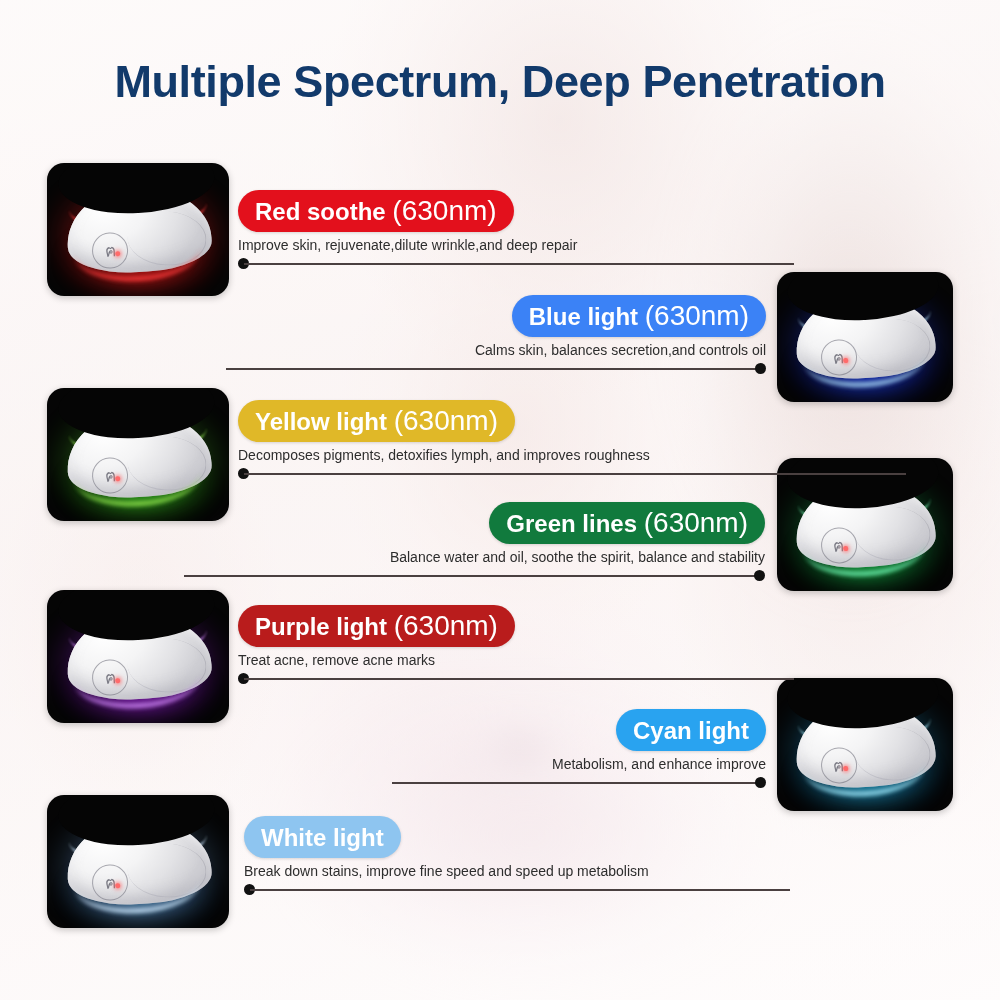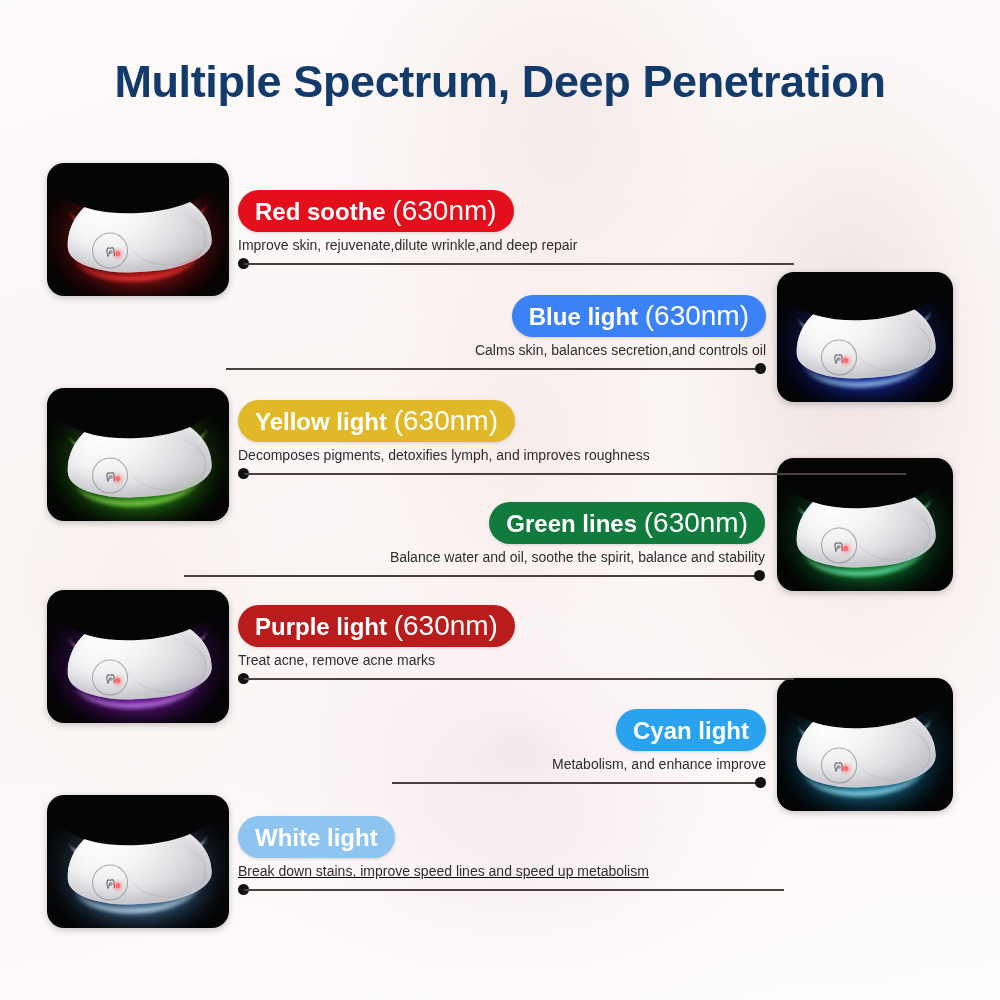--- a/index.html
+++ b/index.html
@@ -337,23 +337,23 @@
     <span>Cyan light</span>
     <span class="nm"></span>
   </span>
   <div class="desc">Metabolism, and enhance improve</div>
   <div class="lead">
     <div class="ln" style="left:-8px;width:368px;"></div>
     <div class="dot" style="left:355px;"></div>
   </div>
 </div>
 
-<div class="row" style="left:238px;top:816px;width:646px;text-decoration:underline;">
+<div class="row" style="left:244px;top:816px;width:646px;">
   <span class="pill" style="background:#8EC5F0;">
     <span>White light</span>
     <span class="nm"></span>
   </span>
-  <div class="desc">Break down stains, improve speed lines and speed up metabolism</div>
+  <div class="desc">Break down stains, improve fine speed and speed up metabolism</div>
   <div class="lead">
     <div class="dot" style="left:0;"></div>
     <div class="ln" style="left:6px;width:540px;"></div>
   </div>
 </div>
 
 </body></html>

